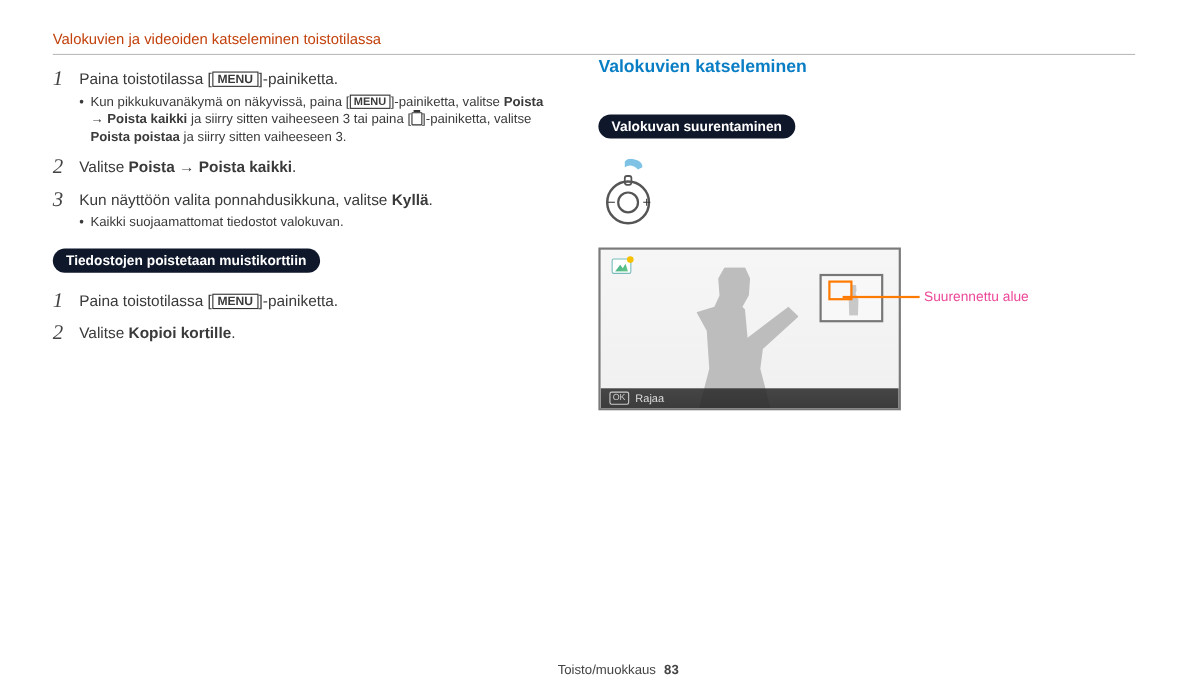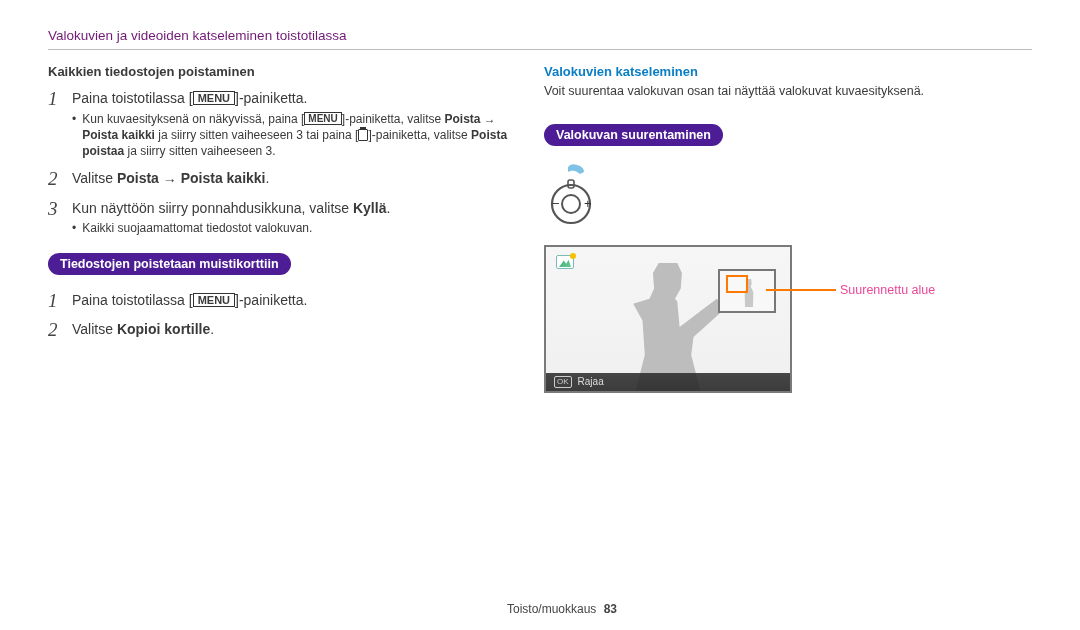--- a/index.html
+++ b/index.html
@@ -8,24 +8,24 @@
     width: 1080px;
     height: 630px;
     background: #fff;
     color: #3a3a3a;
     font-size: 13px;
     padding: 28px 48px 0 48px;
     position: relative;
   }
   .header {
     font-size: 13.5px;
-    color: #701a75;
+    color: #c2410c;
     border-bottom: 1px solid #bbb;
     padding-bottom: 6px;
-    margin-bottom: 14px;
+    margin-bottom: 2px;
   }
   .cols { display: flex; gap: 36px; }
   .col { flex: 1; }
   .col-l { flex: 0 0 460px; }
   .col-r { flex: 1; }
 
   .bold-title { font-weight: 700; font-size: 13px; margin-bottom: 2px; }
   .para { font-size: 12.5px; line-height: 1.35; margin-bottom: 10px; }
 
   .step { display: flex; gap: 10px; margin-top: 10px; margin-bottom: 2px; align-items: flex-start; }
@@ -36,38 +36,38 @@
 
   .bullet { display: flex; gap: 6px; margin-left: 24px; font-size: 12px; line-height: 1.35; margin-bottom: 2px; }
   .bullet .dot { font-size: 12px; }
   .bullet .bbody { flex: 1; }
   .bullet .menu-box { border: 1.3px solid #333; padding: 0 3px; font-weight: 700; font-size: 10px; vertical-align: 1px; }
   .bullet .trash { display:inline-block; width:10px; height:12px; border:1px solid #333; border-radius:1px; position:relative; vertical-align:-2px; }
   .bullet .trash::before { content:''; position:absolute; top:-3px; left:1px; right:1px; height:2px; background:#333; }
 
   .pill {
     display: inline-block;
-    background: #4c1d95;
+    background: #0f172a;
     color: #fff;
     font-weight: 700;
     font-size: 12.5px;
     padding: 4px 12px;
     border-radius: 11px;
     margin-top: 14px;
     margin-bottom: 6px;
   }
 
-  .blue-title { color: #0a7ec4; font-size: 13px; font-weight: 600; margin-bottom: 4px; }
+  .blue-title { color: #0a7ec4; font-size: 16px; font-weight: 600; margin-bottom: 20px; }
 
   .zoom-block { display: flex; gap: 14px; margin-top: 12px; align-items: flex-start; }
   .zoom-dial { flex: 0 0 54px; }
   .zoom-text { font-size: 12.5px; line-height: 1.35; flex: 1; }
 
   .photo-frame {
-    width: 248px;
+    width: 275px;
     height: 148px;
     border: 2px solid #7a7a7a;
     position: relative;
     margin-top: 14px;
     background: linear-gradient(#f6f6f6, #f0f0f0);
     overflow: hidden;
   }
   .photo-icon {
     position: absolute; top: 8px; left: 10px; width: 18px; height: 14px;
     background: #fff; border: 1px solid #7bb; border-radius: 2px;
@@ -104,46 +104,45 @@
   .dial-svg { width:54px; height:64px; }
 </style>
 </head>
 <body>
 
 <div class="header">Valokuvien ja videoiden katseleminen toistotilassa</div>
 
 <div class="cols">
 
   <div class="col col-l">
-    <div class="bold-title">Kaikkien tiedostojen poistaminen</div>
 
     <div class="step">
       <div class="step-num">1</div>
       <div class="step-body">
         <span>Paina toistotilassa [</span><span class="menu-box">MENU</span><span>]-painiketta.</span>
       </div>
     </div>
     <div class="bullet">
       <div class="dot">•</div>
       <div class="bbody">
-        <span>Kun kuvaesityksenä on näkyvissä, paina [</span><span class="menu-box">MENU</span><span>]-painiketta, valitse </span><b>Poista → Poista kaikki</b><span> ja siirry sitten vaiheeseen 3 tai paina [</span><span class="trash"></span><span>]-painiketta, valitse </span><b>Poista poistaa</b><span> ja siirry sitten vaiheeseen 3.</span>
+        <span>Kun pikkukuvanäkymä on näkyvissä, paina [</span><span class="menu-box">MENU</span><span>]-painiketta, valitse </span><b>Poista → Poista kaikki</b><span> ja siirry sitten vaiheeseen 3 tai paina [</span><span class="trash"></span><span>]-painiketta, valitse </span><b>Poista poistaa</b><span> ja siirry sitten vaiheeseen 3.</span>
       </div>
     </div>
 
     <div class="step">
       <div class="step-num">2</div>
       <div class="step-body">
         <span>Valitse </span><b>Poista → Poista kaikki</b><span>.</span>
       </div>
     </div>
 
     <div class="step">
       <div class="step-num">3</div>
       <div class="step-body">
-        <span>Kun näyttöön siirry ponnahdusikkuna, valitse </span><b>Kyllä</b><span>.</span>
+        <span>Kun näyttöön valita ponnahdusikkuna, valitse </span><b>Kyllä</b><span>.</span>
       </div>
     </div>
     <div class="bullet">
       <div class="dot">•</div>
       <div class="bbody">Kaikki suojaamattomat tiedostot valokuvan.</div>
     </div>
 
     <div class="pill">Tiedostojen poistetaan muistikorttiin</div>
 
     <div class="step">
@@ -155,21 +154,20 @@
     <div class="step">
       <div class="step-num">2</div>
       <div class="step-body">
         <span>Valitse </span><b>Kopioi kortille</b><span>.</span>
       </div>
     </div>
   </div>
 
   <div class="col col-r">
     <div class="blue-title">Valokuvien katseleminen</div>
-    <div class="para">Voit suurentaa valokuvan osan tai näyttää valokuvat kuvaesityksenä.</div>
 
     <div class="pill">Valokuvan suurentaminen</div>
 
     <div class="zoom-block">
       <div class="zoom-dial">
         <svg class="dial-svg" viewBox="0 0 54 64">
           <path d="M24 3 Q27 -2 36 2 Q40 4 40 8 L36 10 Q30 4 24 8 Z" fill="#7ec3e6"></path>
           <circle cx="27" cy="40" r="19" fill="none" stroke="#555" stroke-width="2.2"></circle>
           <circle cx="27" cy="40" r="9" fill="none" stroke="#555" stroke-width="2"></circle>
           <text x="8" y="44" font-size="13" fill="#333">−</text>

